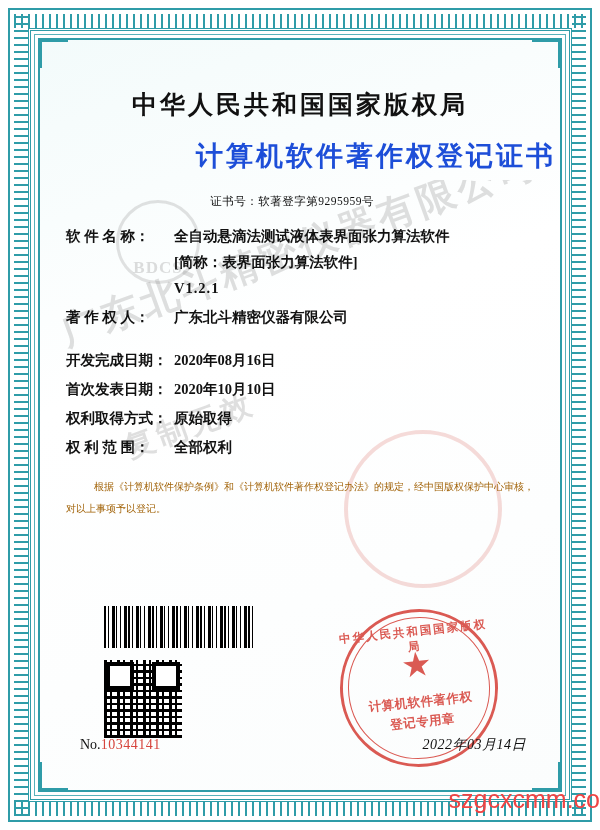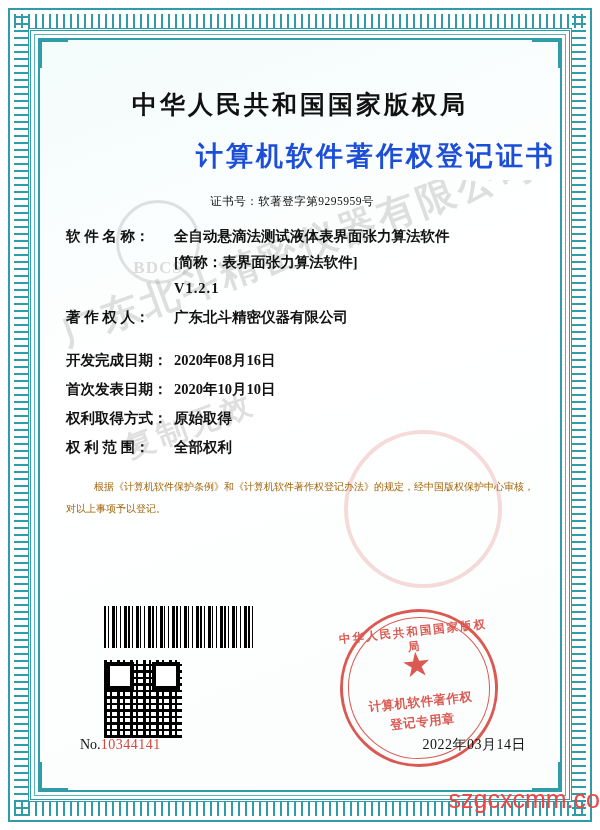--- a/index.html
+++ b/index.html
@@ -298,21 +298,21 @@
     right: 30px;
     top: 692px;
     display: flex;
     justify-content: space-between;
     align-items: baseline;
     font-size: 14px;
     color: #111;
   }
   .footer .no-label { color: #111; }
   .footer .no-value { color: #d6443c; letter-spacing: 0.5px; }
-  .footer .date { letter-spacing: 0.5px; }
+  .footer .date { letter-spacing: 0.5px; font-style: italic; }
 
   
   .site-wm {
     position: absolute;
     right: 0px;
     bottom: 16px;
     font-size: 25px;
     color: #ef4444;
     font-family: "Liberation Sans", sans-serif;
     letter-spacing: 0px;

